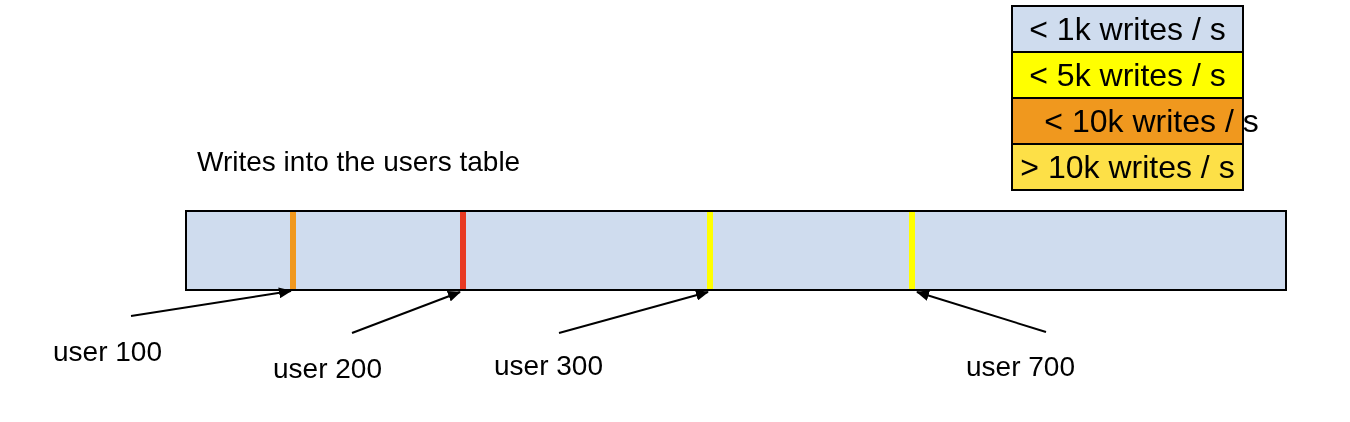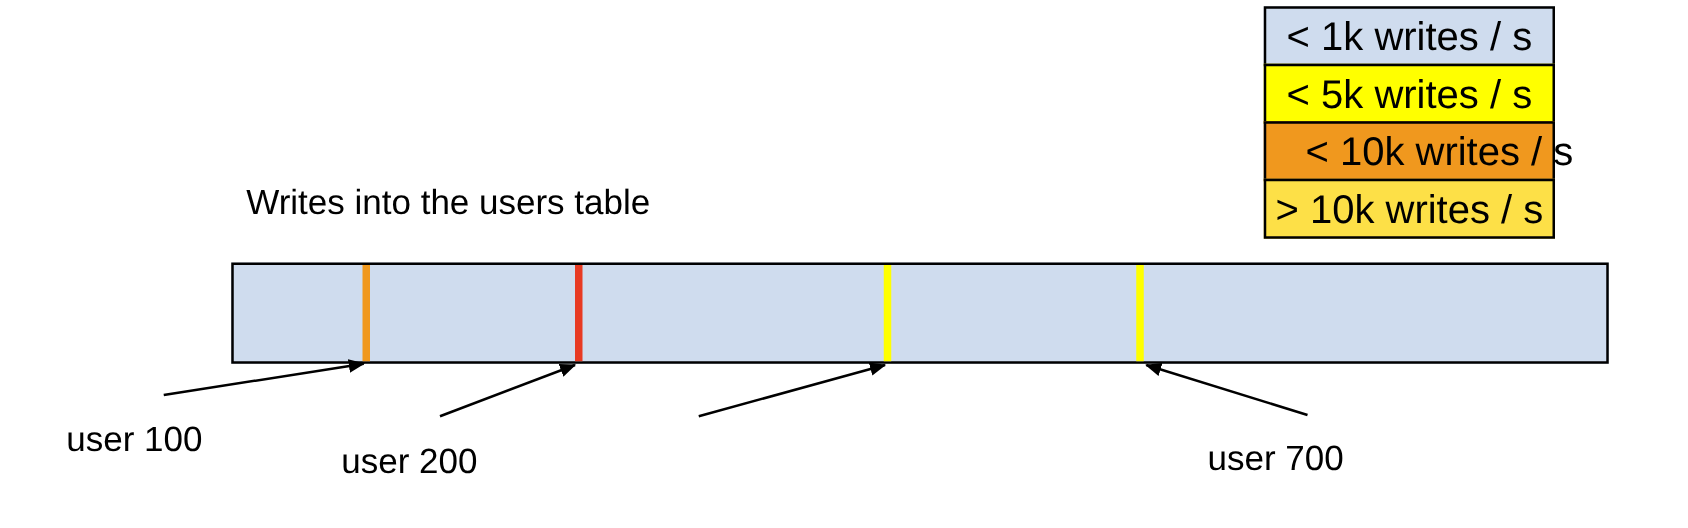--- a/index.html
+++ b/index.html
@@ -92,20 +92,21 @@
 
   <div class="users-bar" style="background: rgb(207, 220, 238);">
     <div class="stripe" style="background: rgb(240, 152, 30); left: 9.4%;"></div>
     <div class="stripe" style="background: rgb(232, 58, 35); left: 24.9%;"></div>
     <div class="stripe" style="background: rgb(255, 255, 0); left: 47.4%;"></div>
     <div class="stripe" style="background: rgb(255, 255, 0); left: 65.8%;"></div>
   </div>
 
   <div class="user-label" id="label-user-100">user 100</div>
   <div class="user-label" id="label-user-200">user 200</div>
+  <div class="user-label" id="label-user-300">user 300</div>
   <div class="user-label" id="label-user-400">user 700</div>
 
   <svg class="arrows-overlay" viewBox="0 0 1350 422" xmlns="http://www.w3.org/2000/svg">
     <defs>
       <marker id="arrowhead" markerUnits="userSpaceOnUse" markerWidth="14" markerHeight="11" refX="12" refY="5.5" orient="auto">
         <path d="M0,0 L13,5.5 L0,11 Z" fill="#000000"></path>
       </marker>
     </defs>
     <line x1="131" y1="316" x2="291" y2="291" stroke="#000000" stroke-width="2" marker-end="url(#arrowhead)"></line>
     <line x1="352" y1="333" x2="460" y2="292" stroke="#000000" stroke-width="2" marker-end="url(#arrowhead)"></line>

